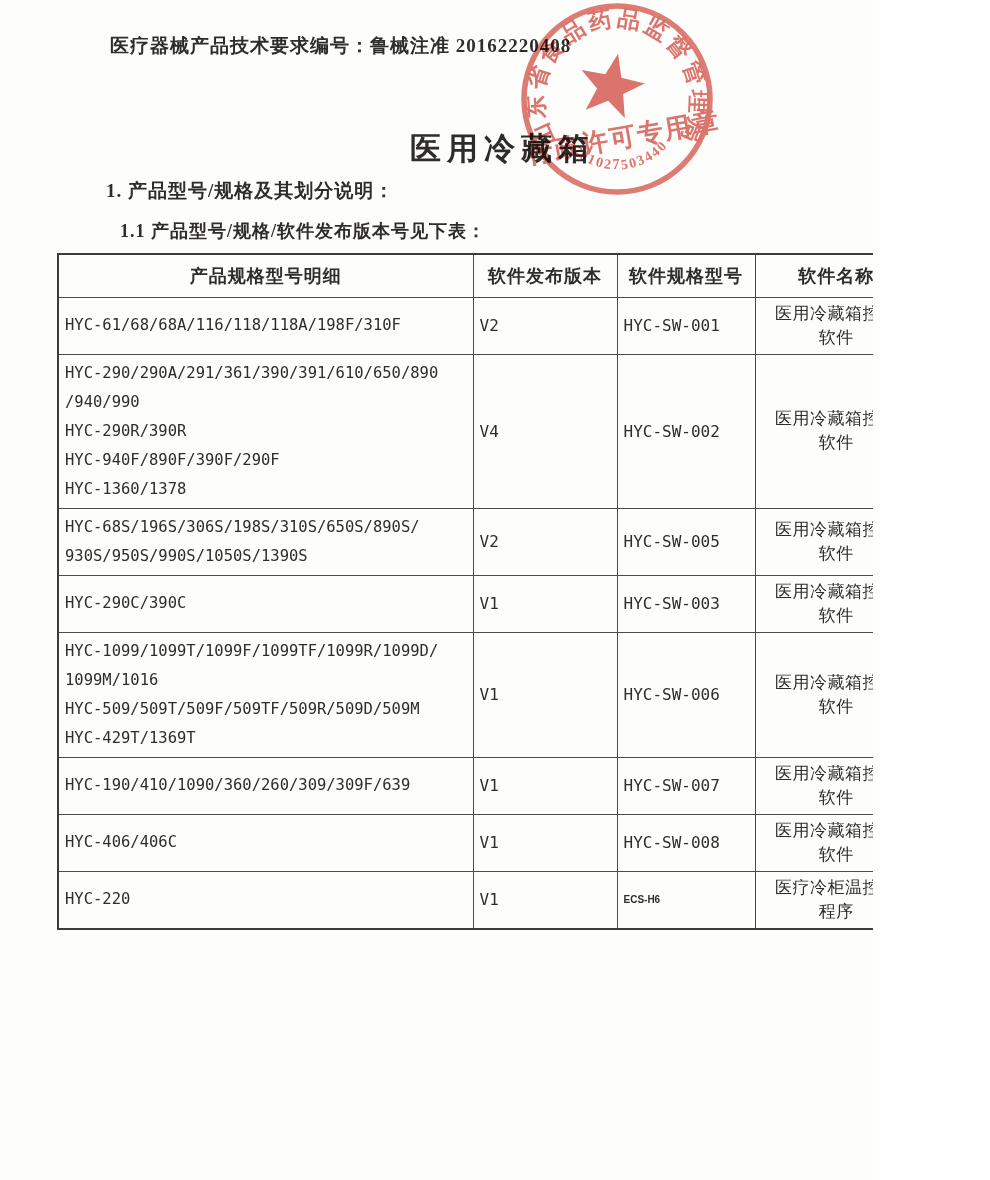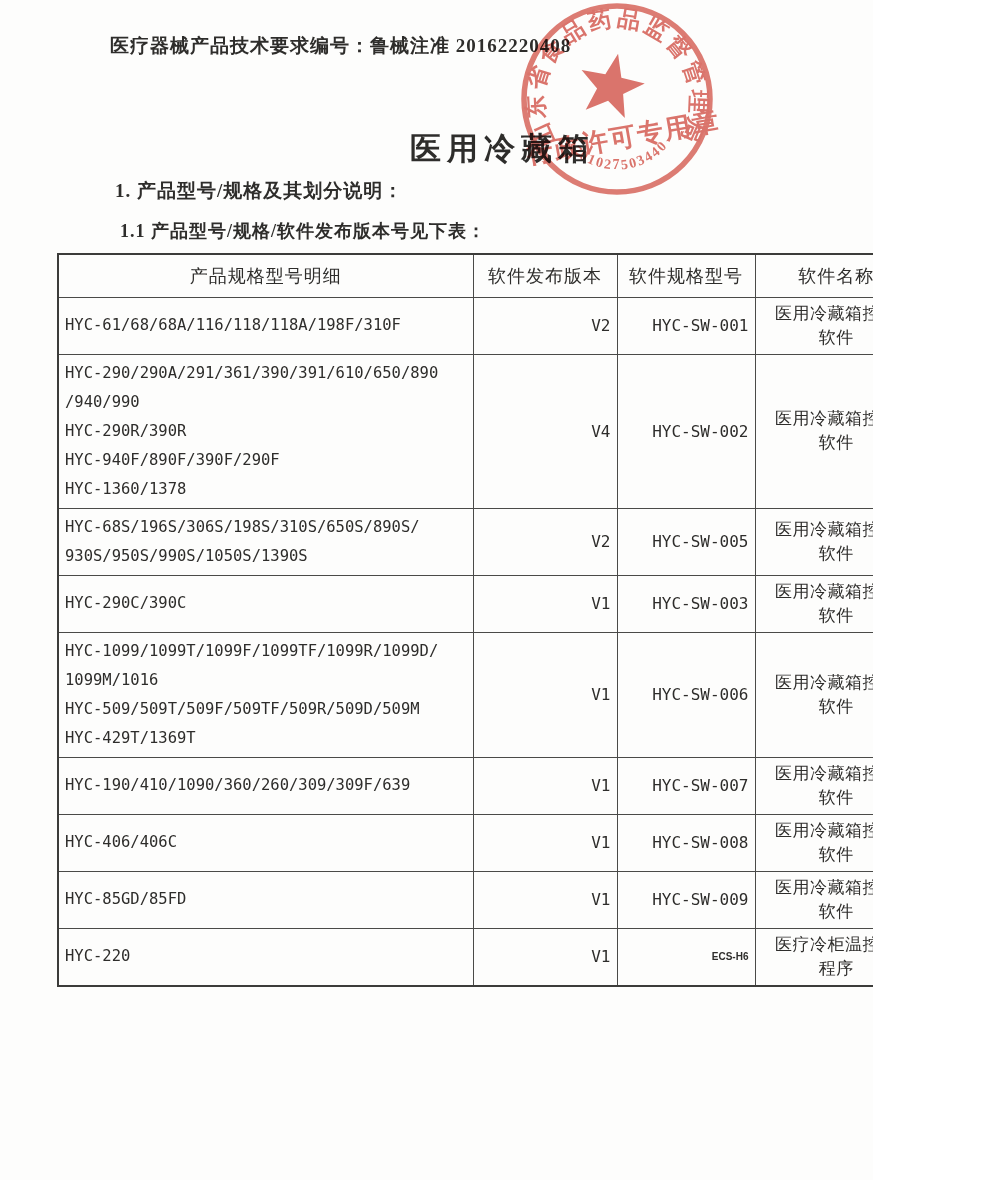--- a/index.html
+++ b/index.html
@@ -9,46 +9,46 @@
   }
   .doc-number{
     position:absolute;left:110px;top:33px;font-size:19px;font-weight:bold;
     letter-spacing:1px;white-space:nowrap;
   }
   .doc-title{
     position:absolute;left:410px;top:128px;font-size:31px;font-weight:bold;
     letter-spacing:6px;white-space:nowrap;
   }
   .sec1{
-    position:absolute;left:115px;top:178px;font-size:19px;font-weight:600;
+    position:absolute;left:106px;top:178px;font-size:19px;font-weight:600;
     letter-spacing:1px;white-space:nowrap;
   }
   .sec11{
     position:absolute;left:120px;top:219px;font-size:18px;font-weight:600;
     letter-spacing:1px;white-space:nowrap;
   }
   table.spec{
     position:absolute;left:57px;top:253px;width:860px;
     border-collapse:collapse;table-layout:fixed;
     font-size:17px;
   }
   table.spec th,table.spec td{
     border:1px solid #4a4a48;vertical-align:middle;padding:4px 6px;
   }
   table.spec{border:2px solid #3c3c3a;}
   table.spec thead tr{height:43px;}
   table.spec tbody tr{height:54px;}
-  table.spec th{font-weight:normal;font-size:18px;letter-spacing:1px;text-align:center;}
+  table.spec th{font-weight:bold;font-size:18px;letter-spacing:1px;text-align:center;}
   td.c-models{
     text-align:left;padding-left:8px;
     font-family:"DejaVu Sans Mono","Liberation Mono",monospace;
     font-size:15.5px;line-height:29px;
   }
   td.c-center{
-    text-align:right;
+    text-align:left;
     font-family:"DejaVu Sans Mono","Liberation Mono",monospace;
     font-size:16px;
   }
   td.c-name{text-align:center;line-height:24px;letter-spacing:0.5px;}
   td.alt-code{
     font-family:"Liberation Sans","DejaVu Sans",sans-serif;
     font-weight:bold;font-size:10px;
   }
   svg.stamps{
     position:absolute;left:0;top:0;pointer-events:none;
@@ -144,28 +144,20 @@
         <tr>
           <td class="c-models">
             <div>HYC-406/406C</div>
           </td>
           <td class="c-center">V1</td>
           <td class="c-center">HYC-SW-008</td>
           <td class="c-name">医用冷藏箱控制<br>软件</td>
         </tr>
         <tr>
           <td class="c-models">
-            <div>HYC-85GD/85FD</div>
-          </td>
-          <td class="c-center">V1</td>
-          <td class="c-center">HYC-SW-009</td>
-          <td class="c-name">医用冷藏箱控制<br>软件</td>
-        </tr>
-        <tr>
-          <td class="c-models">
             <div>HYC-220</div>
           </td>
           <td class="c-center">V1</td>
           <td class="c-center alt-code">ECS-H6</td>
           <td class="c-name">医疗冷柜温控器<br>程序</td>
         </tr>
       </tbody>
   </table>
 
   <svg class="stamps" width="990" height="1180" viewBox="0 0 990 1180">

